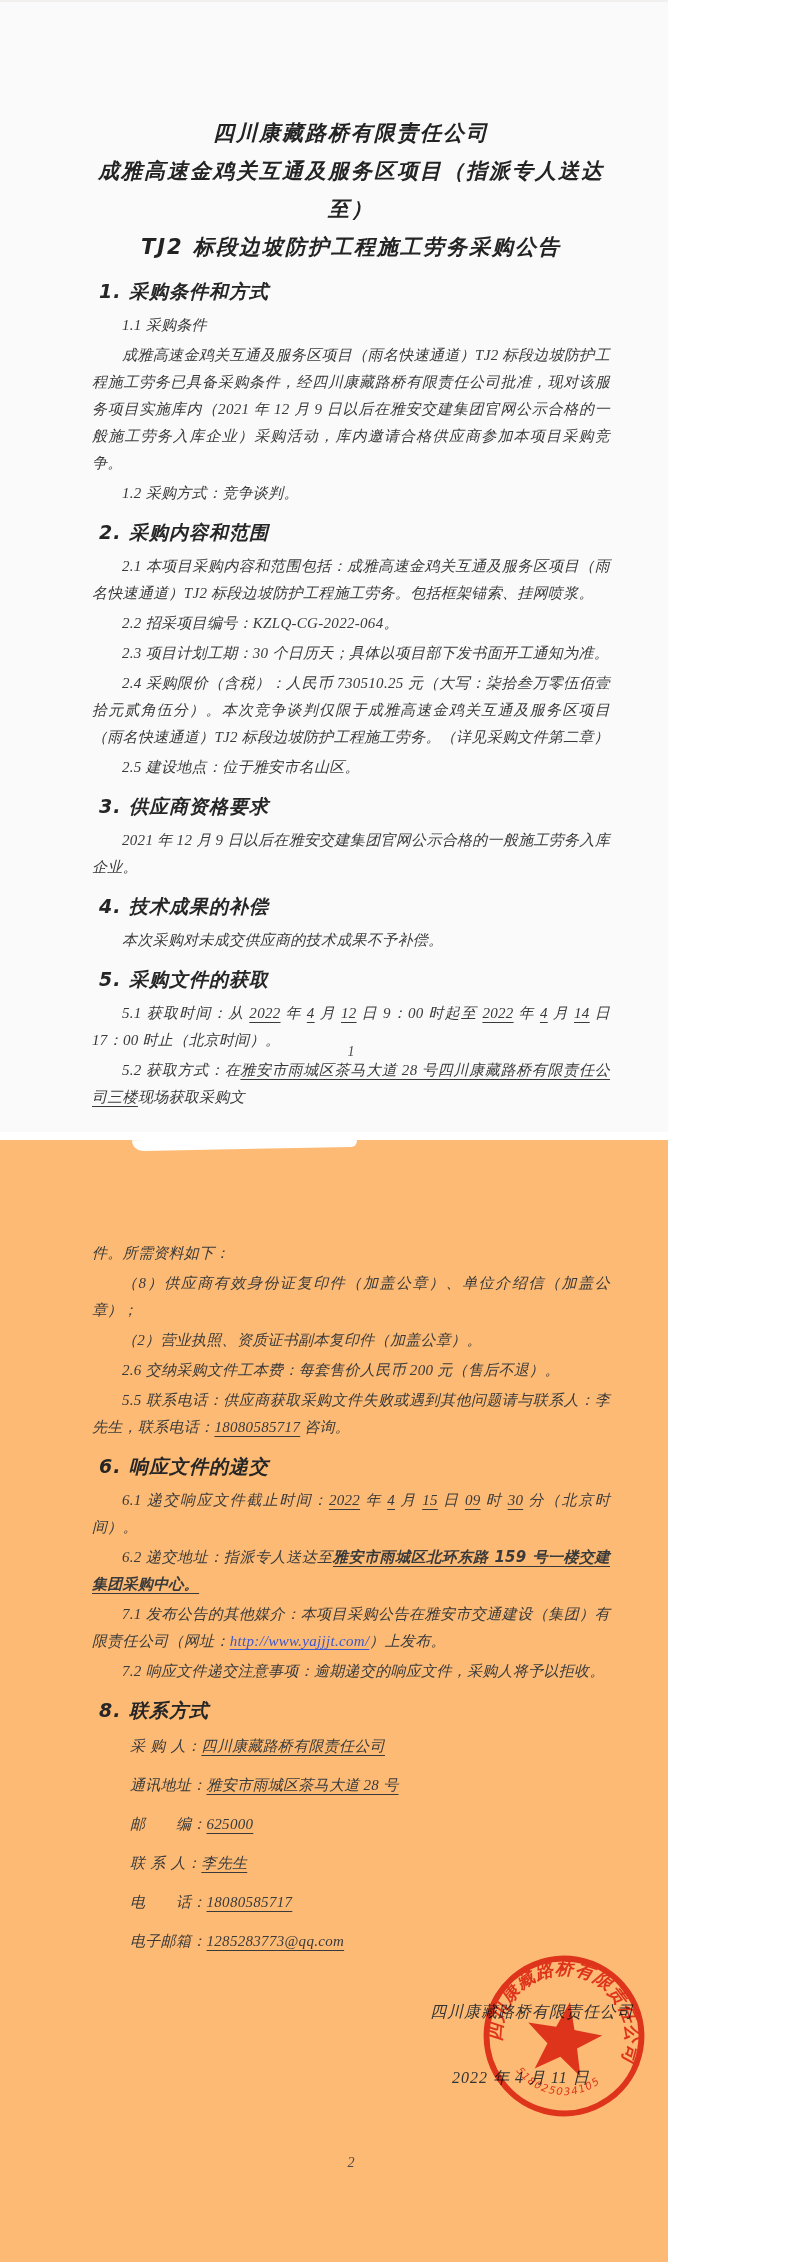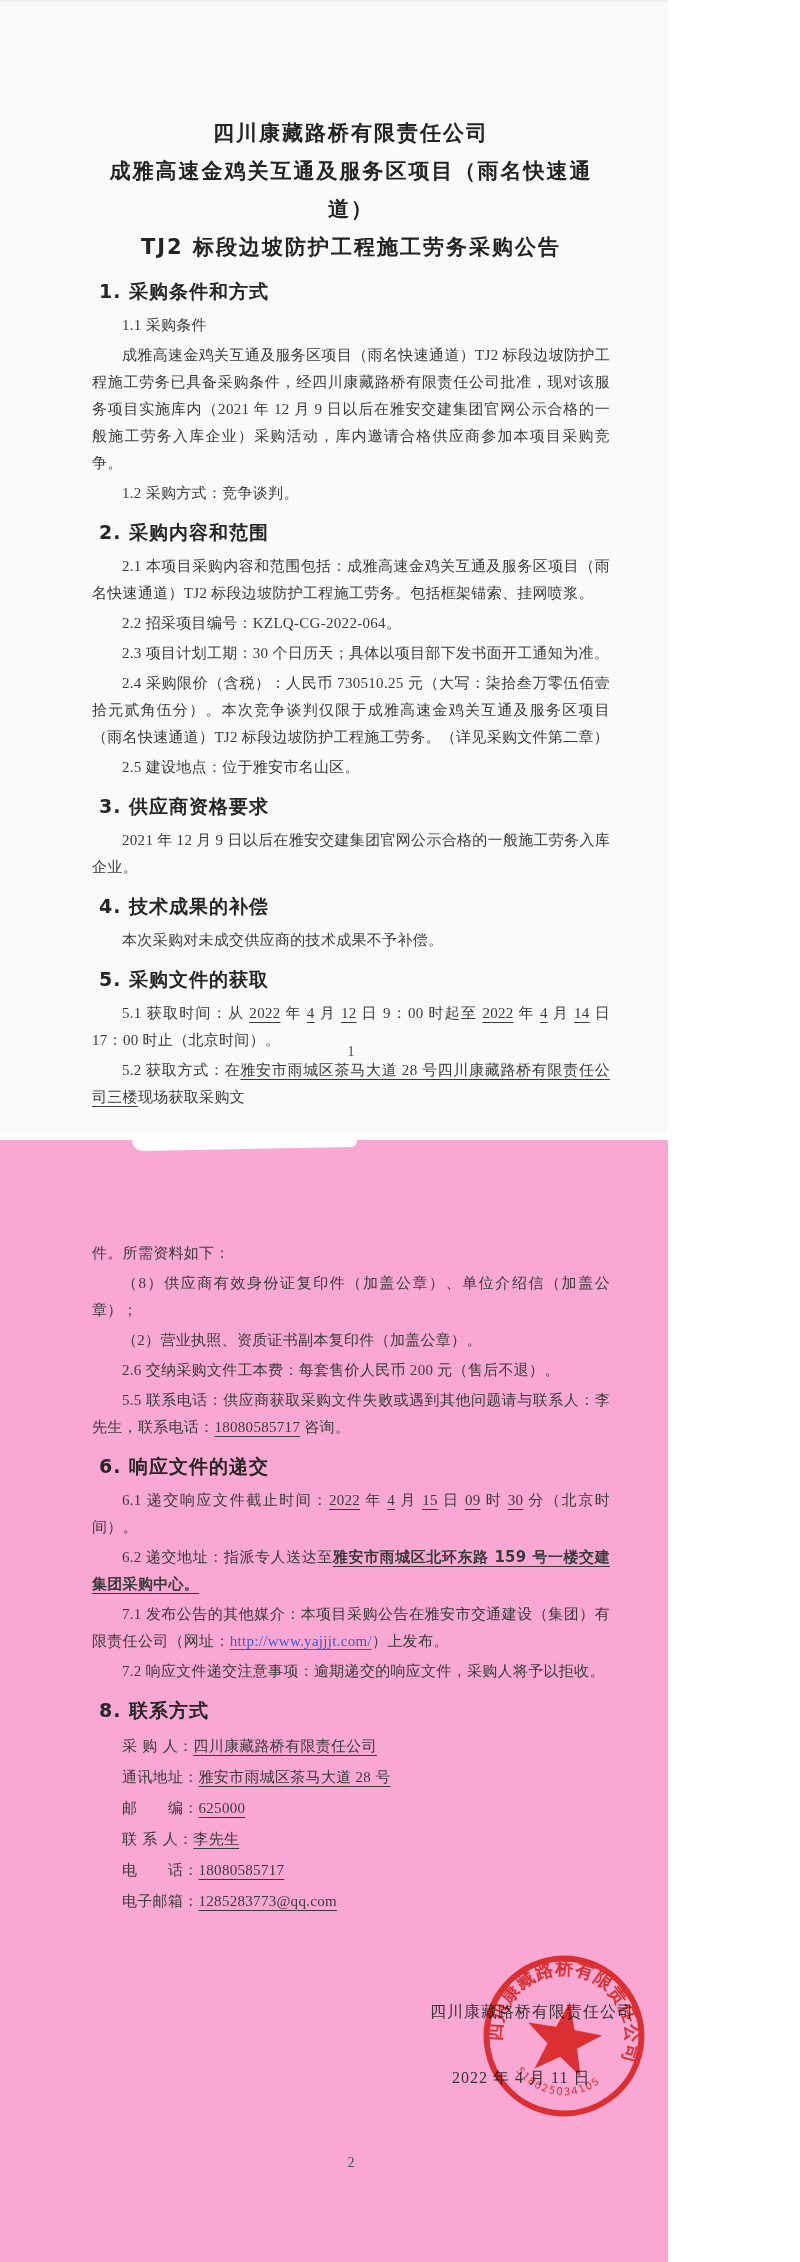--- a/index.html
+++ b/index.html
@@ -1,27 +1,27 @@
 <!DOCTYPE html>
 <html><head>
 <meta charset="utf-8">
 <style>
   html,body{margin:0;padding:0;}
   body{
     width:800px;height:2262px;background:#ffffff;overflow:hidden;
     font-family:"Liberation Serif","DejaVu Serif",serif;
   }
-  .page{position:relative;width:668px;box-sizing:border-box;}
+  .page{position:relative;width:668px;box-sizing:border-box;font-style:italic;}
   .page-1{
     height:1132px;background:#fbfafa;
     padding:112px 58px 0 92px;
     border-top:2px solid #f1f0ef;
   }
   .page-2{
-    height:1122px;background:#f9a8d4;
+    height:1122px;background:#fdba74;
     padding:100px 58px 0 92px;
     margin-top:8px;
   }
   .torn{
     position:absolute;top:-2px;left:132px;width:225px;height:11px;
     background:#ffffff;border-radius:0 0 26px 48px;transform:rotate(-1.1deg);
   }
   .blk{color:#3a3a3a;}
   .title{
     font-family:"DejaVu Sans","Liberation Sans",sans-serif;
@@ -31,21 +31,21 @@
   }
   .heading{
     font-family:"DejaVu Sans","Liberation Sans",sans-serif;
     font-weight:bold;font-size:19px;line-height:26px;
     margin:12px 7px 8px;letter-spacing:1px;color:#262626;
   }
   .para,.contact{
     font-size:15px;line-height:27px;letter-spacing:.3px;
     text-align:justify;text-indent:2em;margin:0 0 3px;
   }
-  .contact{line-height:31px;margin:0;}
+  .contact{line-height:31px;margin:8px;}
   .noindent{text-indent:0;}
   .u{text-decoration:underline;text-underline-offset:4px;}
   .b{font-weight:bold;}
   .hei{font-family:"DejaVu Sans","Liberation Sans",sans-serif;}
   .link{color:#3f58c9;text-decoration:underline;text-underline-offset:3px;}
   .page-num{
     position:absolute;left:92px;right:58px;text-align:center;
     font-size:14px;color:#4a4a4a;
   }
   .page-1 .page-num{top:1042px;}
@@ -63,21 +63,21 @@
     transform:rotate(10deg);opacity:.92;mix-blend-mode:multiply;
   }
   .seal text{font-family:"DejaVu Sans","Liberation Sans",sans-serif;}
 </style>
 </head>
 <body>
 
 <div class="page page-1">
   <div id="page1-content">
       <div class="blk title">四川康藏路桥有限责任公司</div>
-      <div class="blk title">成雅高速金鸡关互通及服务区项目（雨名快速通道）</div>
+      <div class="blk title">成雅高速金鸡关互通及服务区项目（指派专人送达至）</div>
       <div class="blk title">TJ2 标段边坡防护工程施工劳务采购公告</div>
       <div class="blk heading">1. 采购条件和方式</div>
       <div class="blk para">1.1 采购条件</div>
       <div class="blk para">成雅高速金鸡关互通及服务区项目（雨名快速通道）TJ2 标段边坡防护工程施工劳务已具备采购条件，经四川康藏路桥有限责任公司批准，现对该服务项目实施库内（2021 年 12 月 9 日以后在雅安交建集团官网公示合格的一般施工劳务入库企业）采购活动，库内邀请合格供应商参加本项目采购竞争。</div>
       <div class="blk para">1.2 采购方式：竞争谈判。</div>
       <div class="blk heading">2. 采购内容和范围</div>
       <div class="blk para">2.1 本项目采购内容和范围包括：成雅高速金鸡关互通及服务区项目（雨名快速通道）TJ2 标段边坡防护工程施工劳务。包括框架锚索、挂网喷浆。</div>
       <div class="blk para">2.2 招采项目编号：KZLQ-CG-2022-064。</div>
       <div class="blk para">2.3 项目计划工期：30 个日历天；具体以项目部下发书面开工通知为准。</div>
       <div class="blk para">2.4 采购限价（含税）：人民币 730510.25 元（大写：柒拾叁万零伍佰壹拾元贰角伍分）。本次竞争谈判仅限于成雅高速金鸡关互通及服务区项目（雨名快速通道）TJ2 标段边坡防护工程施工劳务。（详见采购文件第二章）</div>

